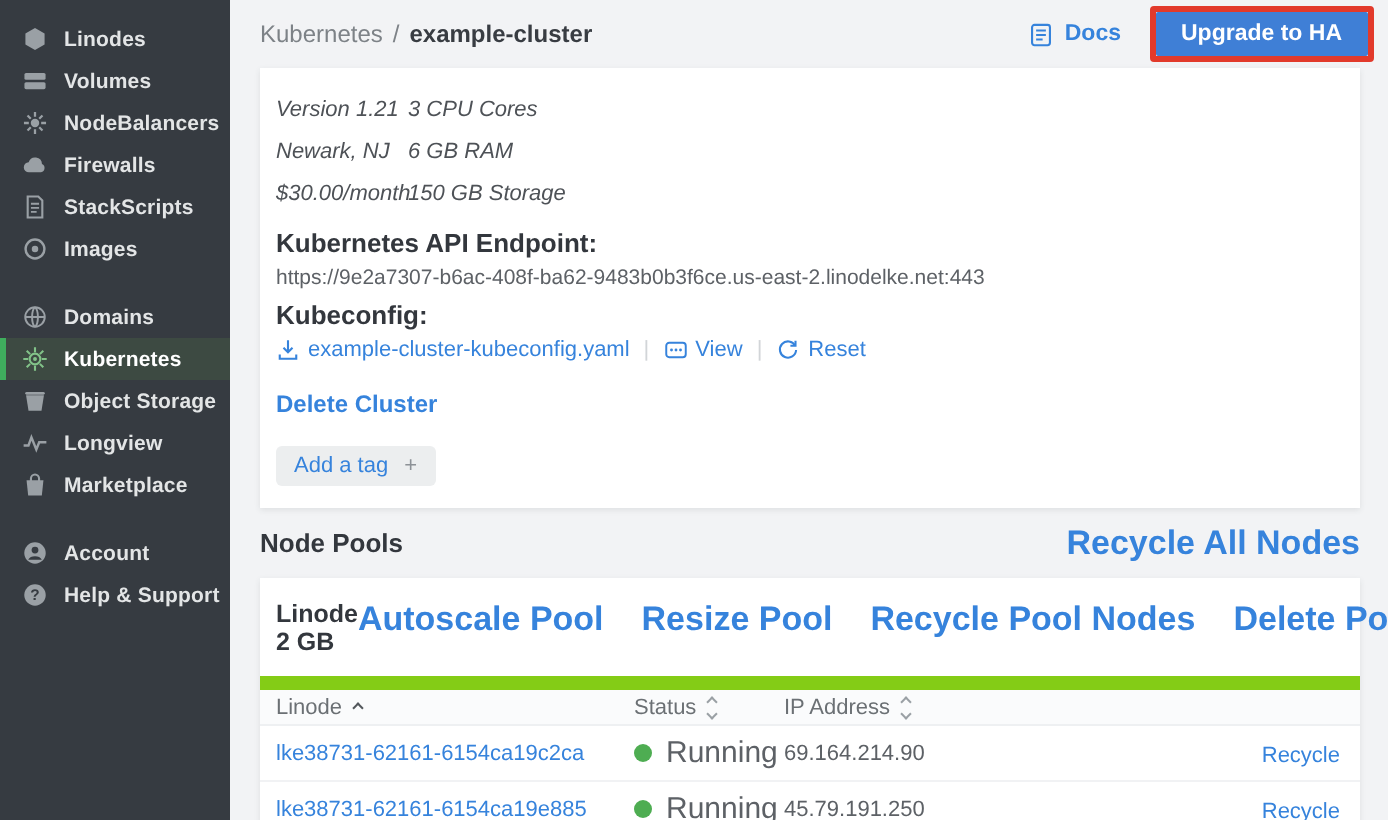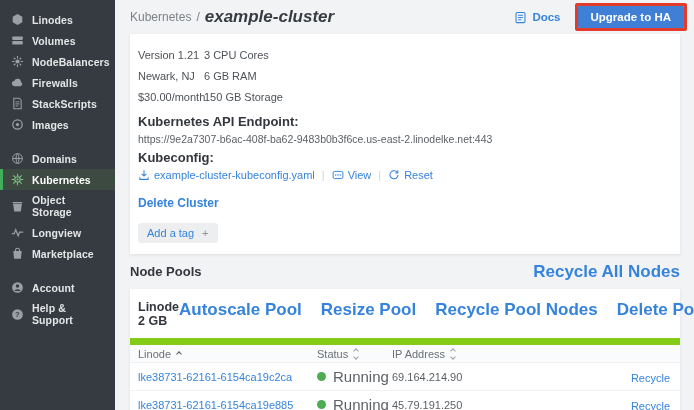--- a/index.html
+++ b/index.html
@@ -12,58 +12,58 @@
     color:#32363c;
   }
   
   .sidebar {
     width:115px; min-width:115px; background:#363b41;
     padding-top:9px; display:flex; flex-direction:column;
   }
   .nav-group { margin-bottom:13px; }
   .nav-item {
     display:flex; align-items:center;
-    padding:4px 20px 4px 11px; cursor:pointer;
+    padding:4px 4px 4px 11px; cursor:pointer;
     color:#e3e5e6; font-size:10.5px; font-weight:700; letter-spacing:.1px;
   }
   .nav-item .ic { width:13px; height:13px; margin-right:8px; color:#9aa0a5; flex:0 0 13px; }
   .nav-item .ic svg { width:13px; height:13px; display:block; }
   .nav-item.active {
     background:#3d4a42; border-left:3px solid #3fae5d; padding-left:8px; color:#ffffff;
   }
   .nav-item.active .ic { color:#82c389; }
   
   .main { flex:1; display:flex; flex-direction:column; overflow:hidden; }
   .topbar {
     height:34px; min-height:34px; display:flex; align-items:center;
     padding:0 7px 0 15px;
   }
   .crumb-section { color:#7d8287; font-size:12px; }
   .crumb-sep { color:#7d8287; font-size:12px; margin:0 5px; }
-  .crumb-current { color:#383c42; font-size:17px; font-weight:700;font-style:italic; }
+  .crumb-current { color:#383c42; font-size:12px; font-weight:700; }
   .topbar-right { margin-left:auto; display:flex; align-items:center; }
   .docs-link {
     display:flex; align-items:center; gap:5px; color:#3683dc;
     font-size:11.5px; font-weight:600; cursor:pointer; margin-right:14px;
   }
   .docs-link svg { width:13px; height:13px; }
   .red-annotation { border:3px solid #e23a2b; border-radius:2px; }
   .btn-primary {
     background:#3f7fd6; color:#fff; border:none; border-radius:1px;
     font-family:"Liberation Sans",sans-serif;
     font-size:11.5px; font-weight:700; padding:5px 13px; cursor:pointer;
     white-space:nowrap;
   }
   .card {
     background:#fff; margin:0 14px 0 15px;
     box-shadow:0 1px 3px rgba(50,54,60,.10);
   }
   
   .card-summary { padding:7px 0 9px; }
-  .summary-grid { padding:3px 8px 2px; }
+  .summary-grid { padding:3px 8px 2px;font-style:italic; }
   .summary-row { display:grid; grid-template-columns:66px auto; column-gap:0; padding:4.5px 0; }
   .summary-row span { font-size:11px; color:#4e5257; }
   .block { padding:5px 8px 0; }
   .block-label { font-size:13px; font-weight:700; color:#33373d; margin-bottom:4px; }
   .endpoint-url { font-size:10.5px; color:#5d6166; }
   .kubeconfig-actions { display:flex; align-items:center; margin-top:2px; }
   .kc-link { display:flex; align-items:center; gap:4px; color:#3683dc; font-size:11px; cursor:pointer; }
   .kc-link svg { width:12px; height:12px; }
   .kc-sep { color:#d2d5d8; margin:0 7px; font-size:11px; }
   .delete-cluster { padding:12px 8px 2px; }

